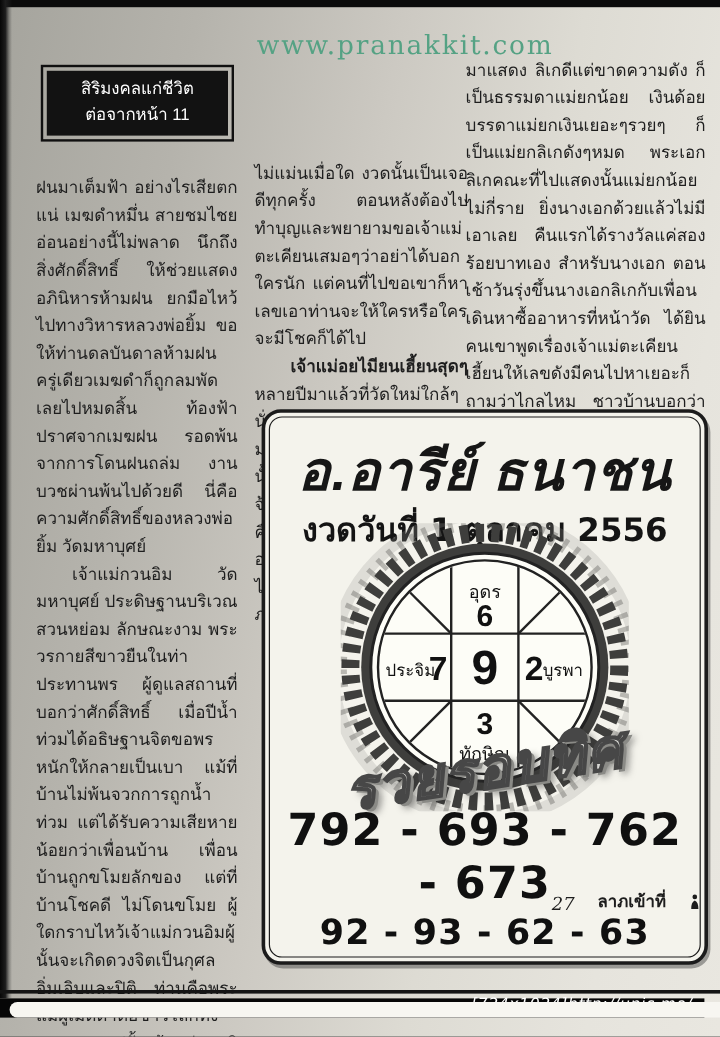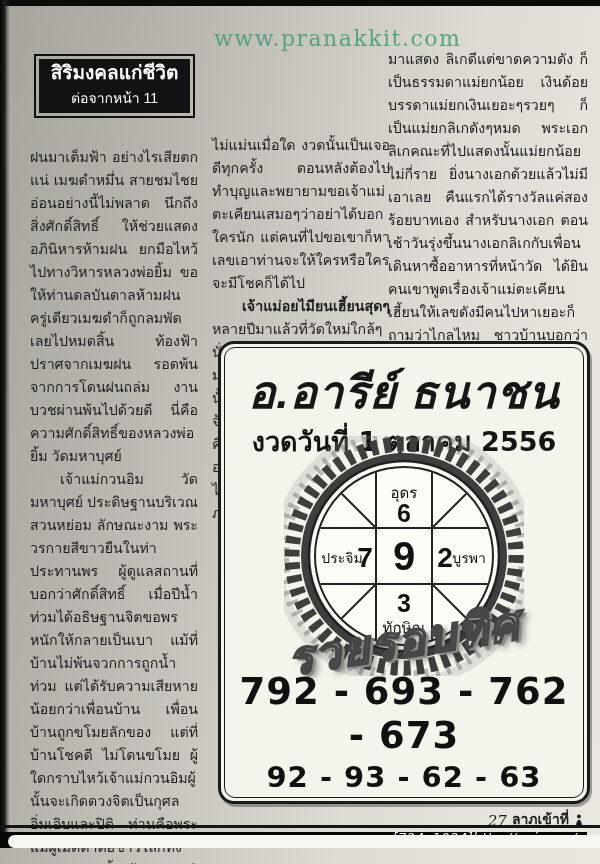--- a/index.html
+++ b/index.html
@@ -17,21 +17,21 @@
   .bottomwhite{position:absolute;top:835px;left:8px;right:0;height:13px;background:#f7f6f1;border-radius:7px 0 0 7px;}
   .urltext{position:absolute;right:10px;bottom:3px;color:#fff;font-size:13px;font-style:italic;
     font-family:"DejaVu Sans",sans-serif;letter-spacing:.5px;}
   
   .watermark{position:absolute;left:214px;top:26px;font-family:"DejaVu Serif",serif;
     font-size:22px;color:#55a284;letter-spacing:1.5px;}
   
   .hdrbox{position:absolute;border:2px solid #101010;padding:3px;box-sizing:border-box;}
   .hdrbox-in{width:100%;height:100%;background:#121212;color:#fff;display:flex;
     flex-direction:column;align-items:center;justify-content:center;box-sizing:border-box;}
-  .hdr-title{font-weight:bold;font-size:19px;line-height:1.1;}
+  .hdr-title{font-weight:normal;font-size:14px;line-height:1.1;}
   .hdr-sub{font-size:14px;margin-top:3px;text-align:right;}
   #hdr1{left:34px;top:54px;width:161px;height:64px;}
   #hdr2{left:212px;top:56px;width:175px;height:66px;}
   
   .col{position:absolute;text-align:justify;color:#1e1e1e;font-size:14.2px;line-height:1.62;}
   .col p{margin:0;}
   .col p.ind{text-indent:30px;}
   #col-left{left:30px;top:146px;width:168px;}
   #col-mid{left:212px;top:134px;width:178px;}
   #col-right{left:388px;top:48px;width:200px;}
@@ -50,21 +50,21 @@
   .wheel-wrap{position:absolute;top:88px;left:50%;transform:translateX(-50%);width:240px;height:248px;}
   .slogan{position:absolute;top:256px;left:0;right:0;text-align:center;
     transform:rotate(-9deg);font-family:"DejaVu Serif",serif;font-weight:bold;font-style:italic;
     font-size:46px;color:#d7d7d3;-webkit-text-stroke:2px #474747;
     text-shadow:3px 3px 0 #8a8a86,5px 5px 6px rgba(50,50,50,.55);letter-spacing:2px;}
   .numbers{position:absolute;top:322px;left:0;right:0;text-align:center;
     font-family:"DejaVu Sans",sans-serif;font-weight:800;color:#101010;}
   .numline1{font-size:37px;line-height:1.2;letter-spacing:1px;}
   .numline2,.numline3{font-size:29px;line-height:1.3;letter-spacing:1px;}
   
-  .pagefoot{position:absolute;right:16px;top:808px;display:flex;align-items:flex-end;gap:5px;
+  .pagefoot{position:absolute;right:16px;top:740px;display:flex;align-items:flex-end;gap:19px;
     color:#1d1d1d;font-size:15px;}
   .pagefoot .pageno{font-family:"DejaVu Serif",serif;font-style:italic;}
   .pagefoot .mag{font-weight:bold;font-size:14px;}
   svg text{font-family:"Liberation Sans",sans-serif;}
 </style>
 </head>
 <body>
 
 <div id="frame">
 

